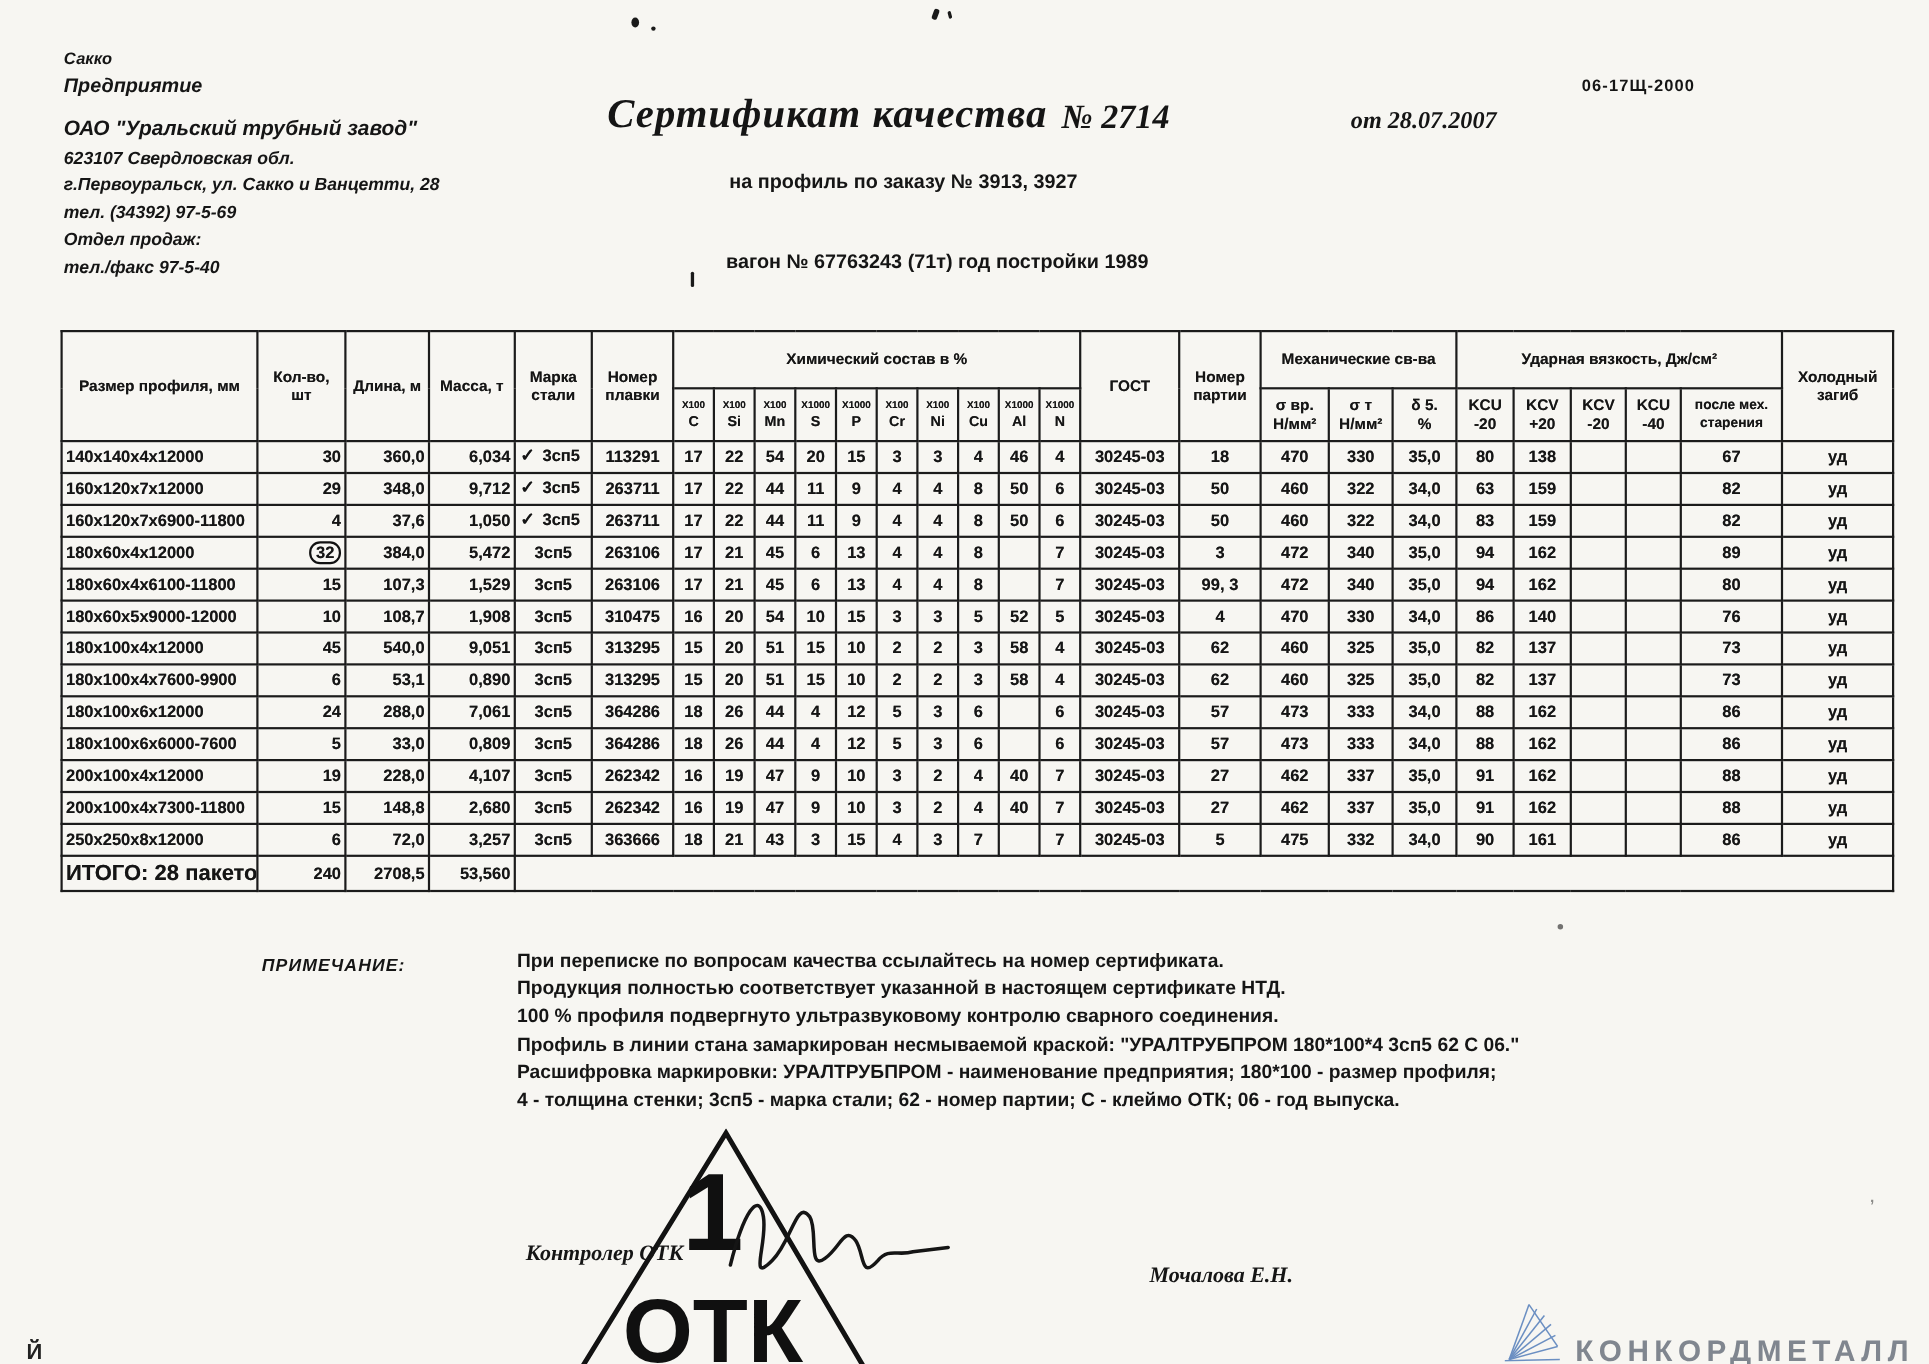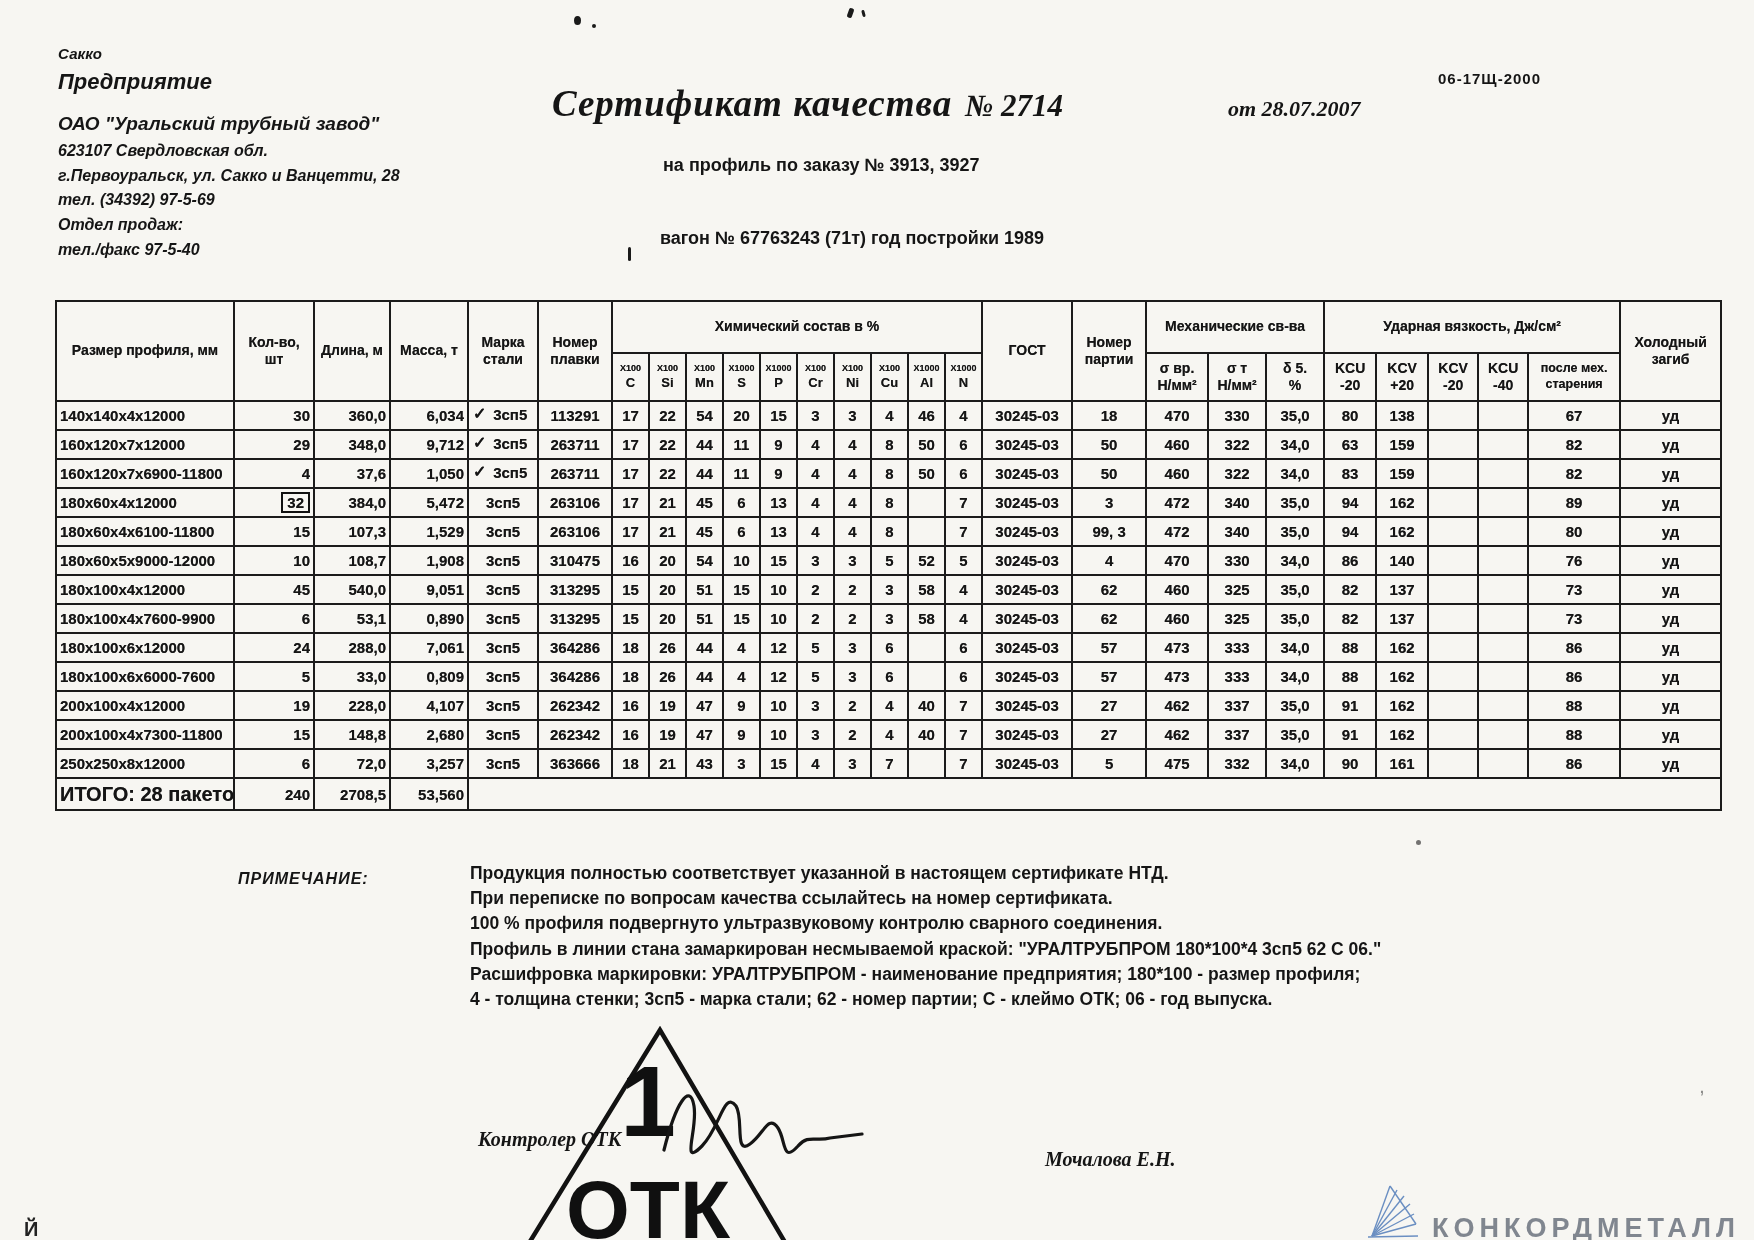--- a/index.html
+++ b/index.html
@@ -7,21 +7,21 @@
     position:relative;
     width:1754px;height:1240px;
     background:#f7f6f2;
     overflow:hidden;
     font-family:"Liberation Sans",sans-serif;
     color:#151515;
   }
   
   .company{position:absolute;left:58px;top:42px;font-style:italic;font-weight:bold;line-height:1.55;}
   .company .small{font-size:15px;}
-  .company .label{font-size:22px;}
+  .company .label{font-size:18px;}
   .company .name{font-size:19px;margin-top:10px;}
   .company .line{font-size:16px;}
   .doc-code{position:absolute;left:1438px;top:70px;font-size:15px;font-weight:bold;letter-spacing:1px;}
   .title-main{position:absolute;left:552px;top:82px;font-family:"Liberation Serif",serif;font-style:italic;font-weight:bold;font-size:37px;letter-spacing:1px;}
   .title-number{position:absolute;left:965px;top:88px;font-family:"Liberation Serif",serif;font-style:italic;font-weight:bold;font-size:31px;}
   .title-date{position:absolute;left:1228px;top:96px;font-family:"Liberation Serif",serif;font-style:italic;font-weight:bold;font-size:22px;}
   .order-line{position:absolute;left:663px;top:155px;font-size:18px;font-weight:bold;}
   .wagon-line{position:absolute;left:660px;top:228px;font-size:18px;font-weight:bold;}
 
   
@@ -40,21 +40,21 @@
   .tier1 th{height:48px;}
   .tier2 th{height:44px;}
   .sub2{display:block;font-size:14px;font-weight:bold;}
   .mult{display:block;font-size:9px;font-weight:bold;letter-spacing:0;}
   .el{display:block;font-size:13px;font-weight:bold;}
   table.cert tbody td{height:25px;}
   .al{text-align:left;padding-left:6px;}
   .ar{text-align:right;padding-right:8px;}
   .ac{text-align:center;}
   .chk{float:left;margin-left:1px;font-size:16px;transform:translateY(-2px);}
-  .circ{display:inline-block;border:2px solid #111;border-radius:0;padding:0 4px;line-height:17px;}
+  .circ{display:inline-block;border:2px solid #111;border-radius:10px;padding:0 4px;line-height:17px;}
   .total-label{font-size:20px;}
   td.filler{border:none;border-top:2px solid #1b1b1b;background:transparent;}
   tr[data-name="totals-row"] td{height:28px;}
 
   
   .notes-label{position:absolute;left:238px;top:870px;font-size:16px;font-weight:bold;font-style:italic;letter-spacing:1px;}
   .notes{position:absolute;left:470px;top:861px;font-size:17.5px;font-weight:bold;line-height:1.44;}
 
   
   .stamp{position:absolute;left:508px;top:1026px;width:290px;height:230px;}
@@ -600,22 +600,22 @@
         <td class="ar" data-name="totals-qty">240</td>
         <td class="ar" data-name="totals-length">2708,5</td>
         <td class="ar" data-name="totals-mass">53,560</td>
         <td class="filler" colspan="23" data-name="totals-filler"></td>
       </tr>
     </tfoot>
   </table>
 
   <div class="notes-label" data-name="notes-label">ПРИМЕЧАНИЕ:</div>
   <div class="notes" data-name="notes-block">
+    <div data-name="note-line">При переписке по вопросам качества ссылайтесь на номер сертификата.</div>
     <div data-name="note-line">Продукция полностью соответствует указанной в настоящем сертификате НТД.</div>
-    <div data-name="note-line">При переписке по вопросам качества ссылайтесь на номер сертификата.</div>
     <div data-name="note-line">100 % профиля подвергнуто ультразвуковому контролю сварного соединения.</div>
     <div data-name="note-line">Профиль в линии стана замаркирован несмываемой краской: "УРАЛТРУБПРОМ  180*100*4  3сп5  62  С  06."</div>
     <div data-name="note-line">Расшифровка маркировки: УРАЛТРУБПРОМ - наименование предприятия; 180*100 - размер профиля;</div>
     <div data-name="note-line">4 - толщина стенки; 3сп5 - марка стали; 62 - номер партии; С - клеймо ОТК; 06 - год выпуска.</div>
   </div>
 
   <svg class="stamp" data-name="otk-stamp-icon" viewBox="0 0 290 230">
     <polygon points="152,4 18,222 278,218" fill="none" stroke="#121212" stroke-width="4.5"></polygon>
     <line x1="40" y1="228" x2="150" y2="227" stroke="#121212" stroke-width="5"></line>
     <line x1="158" y1="228" x2="262" y2="224" stroke="#121212" stroke-width="6"></line>

